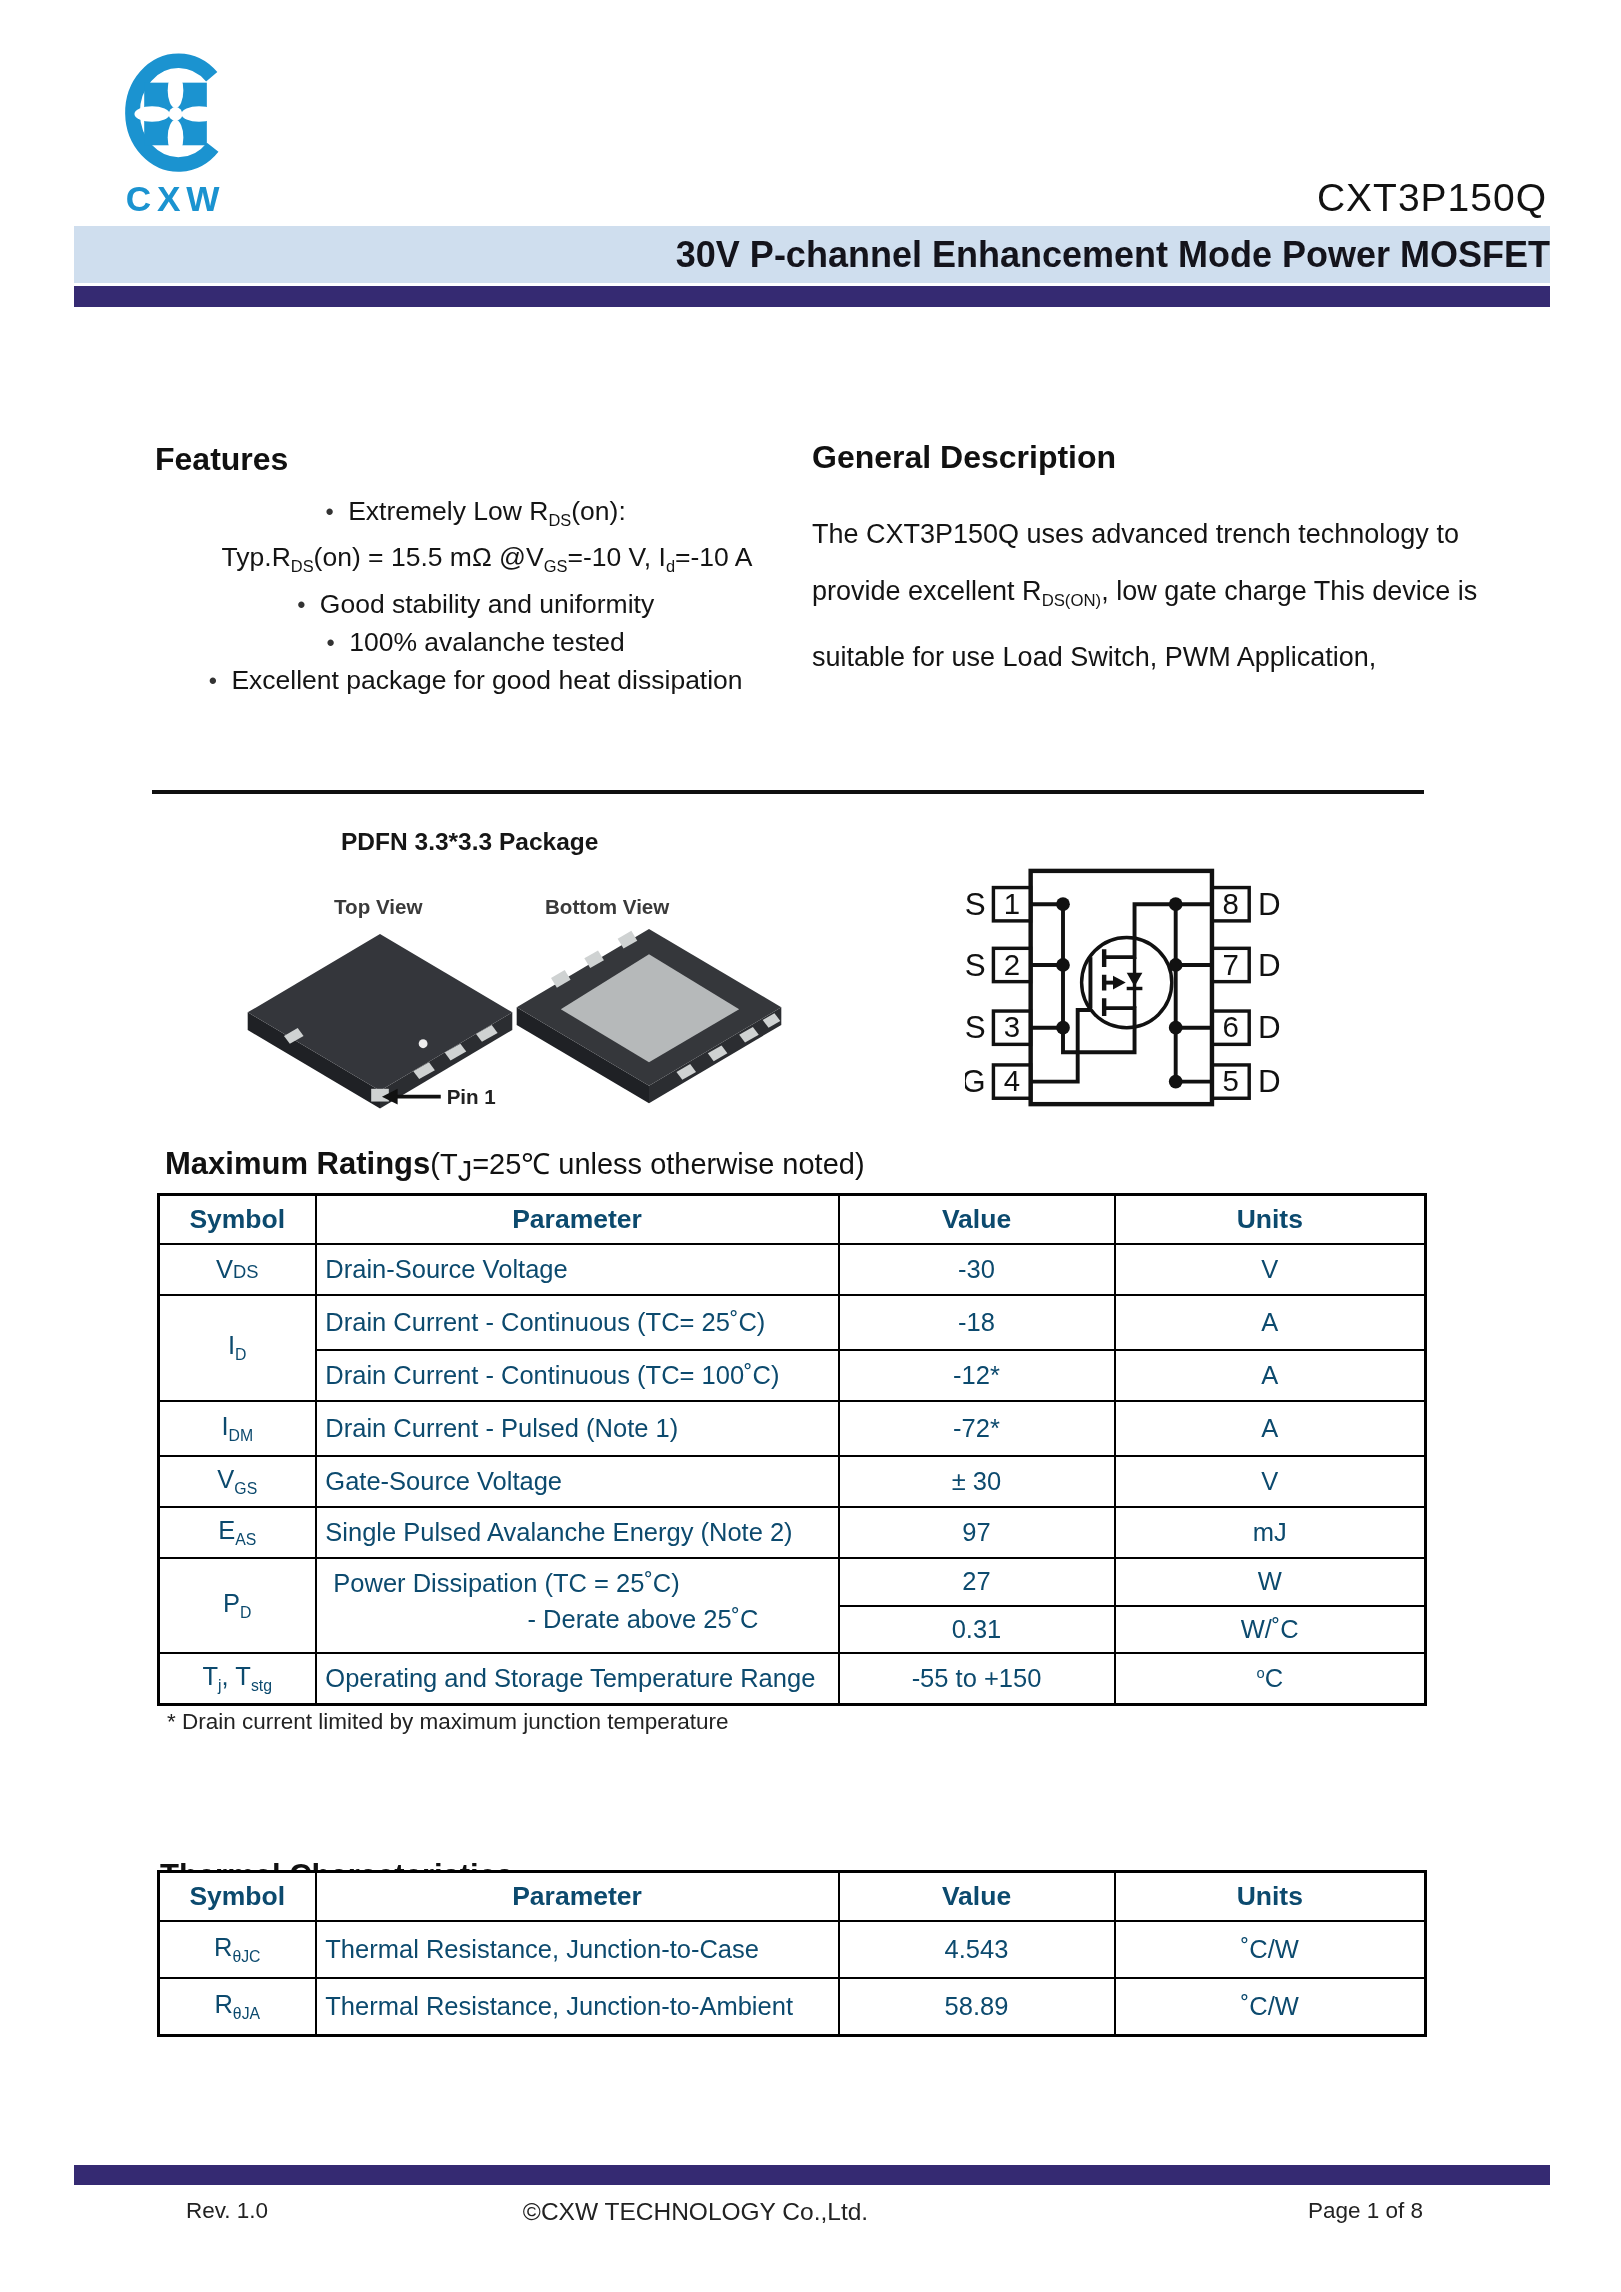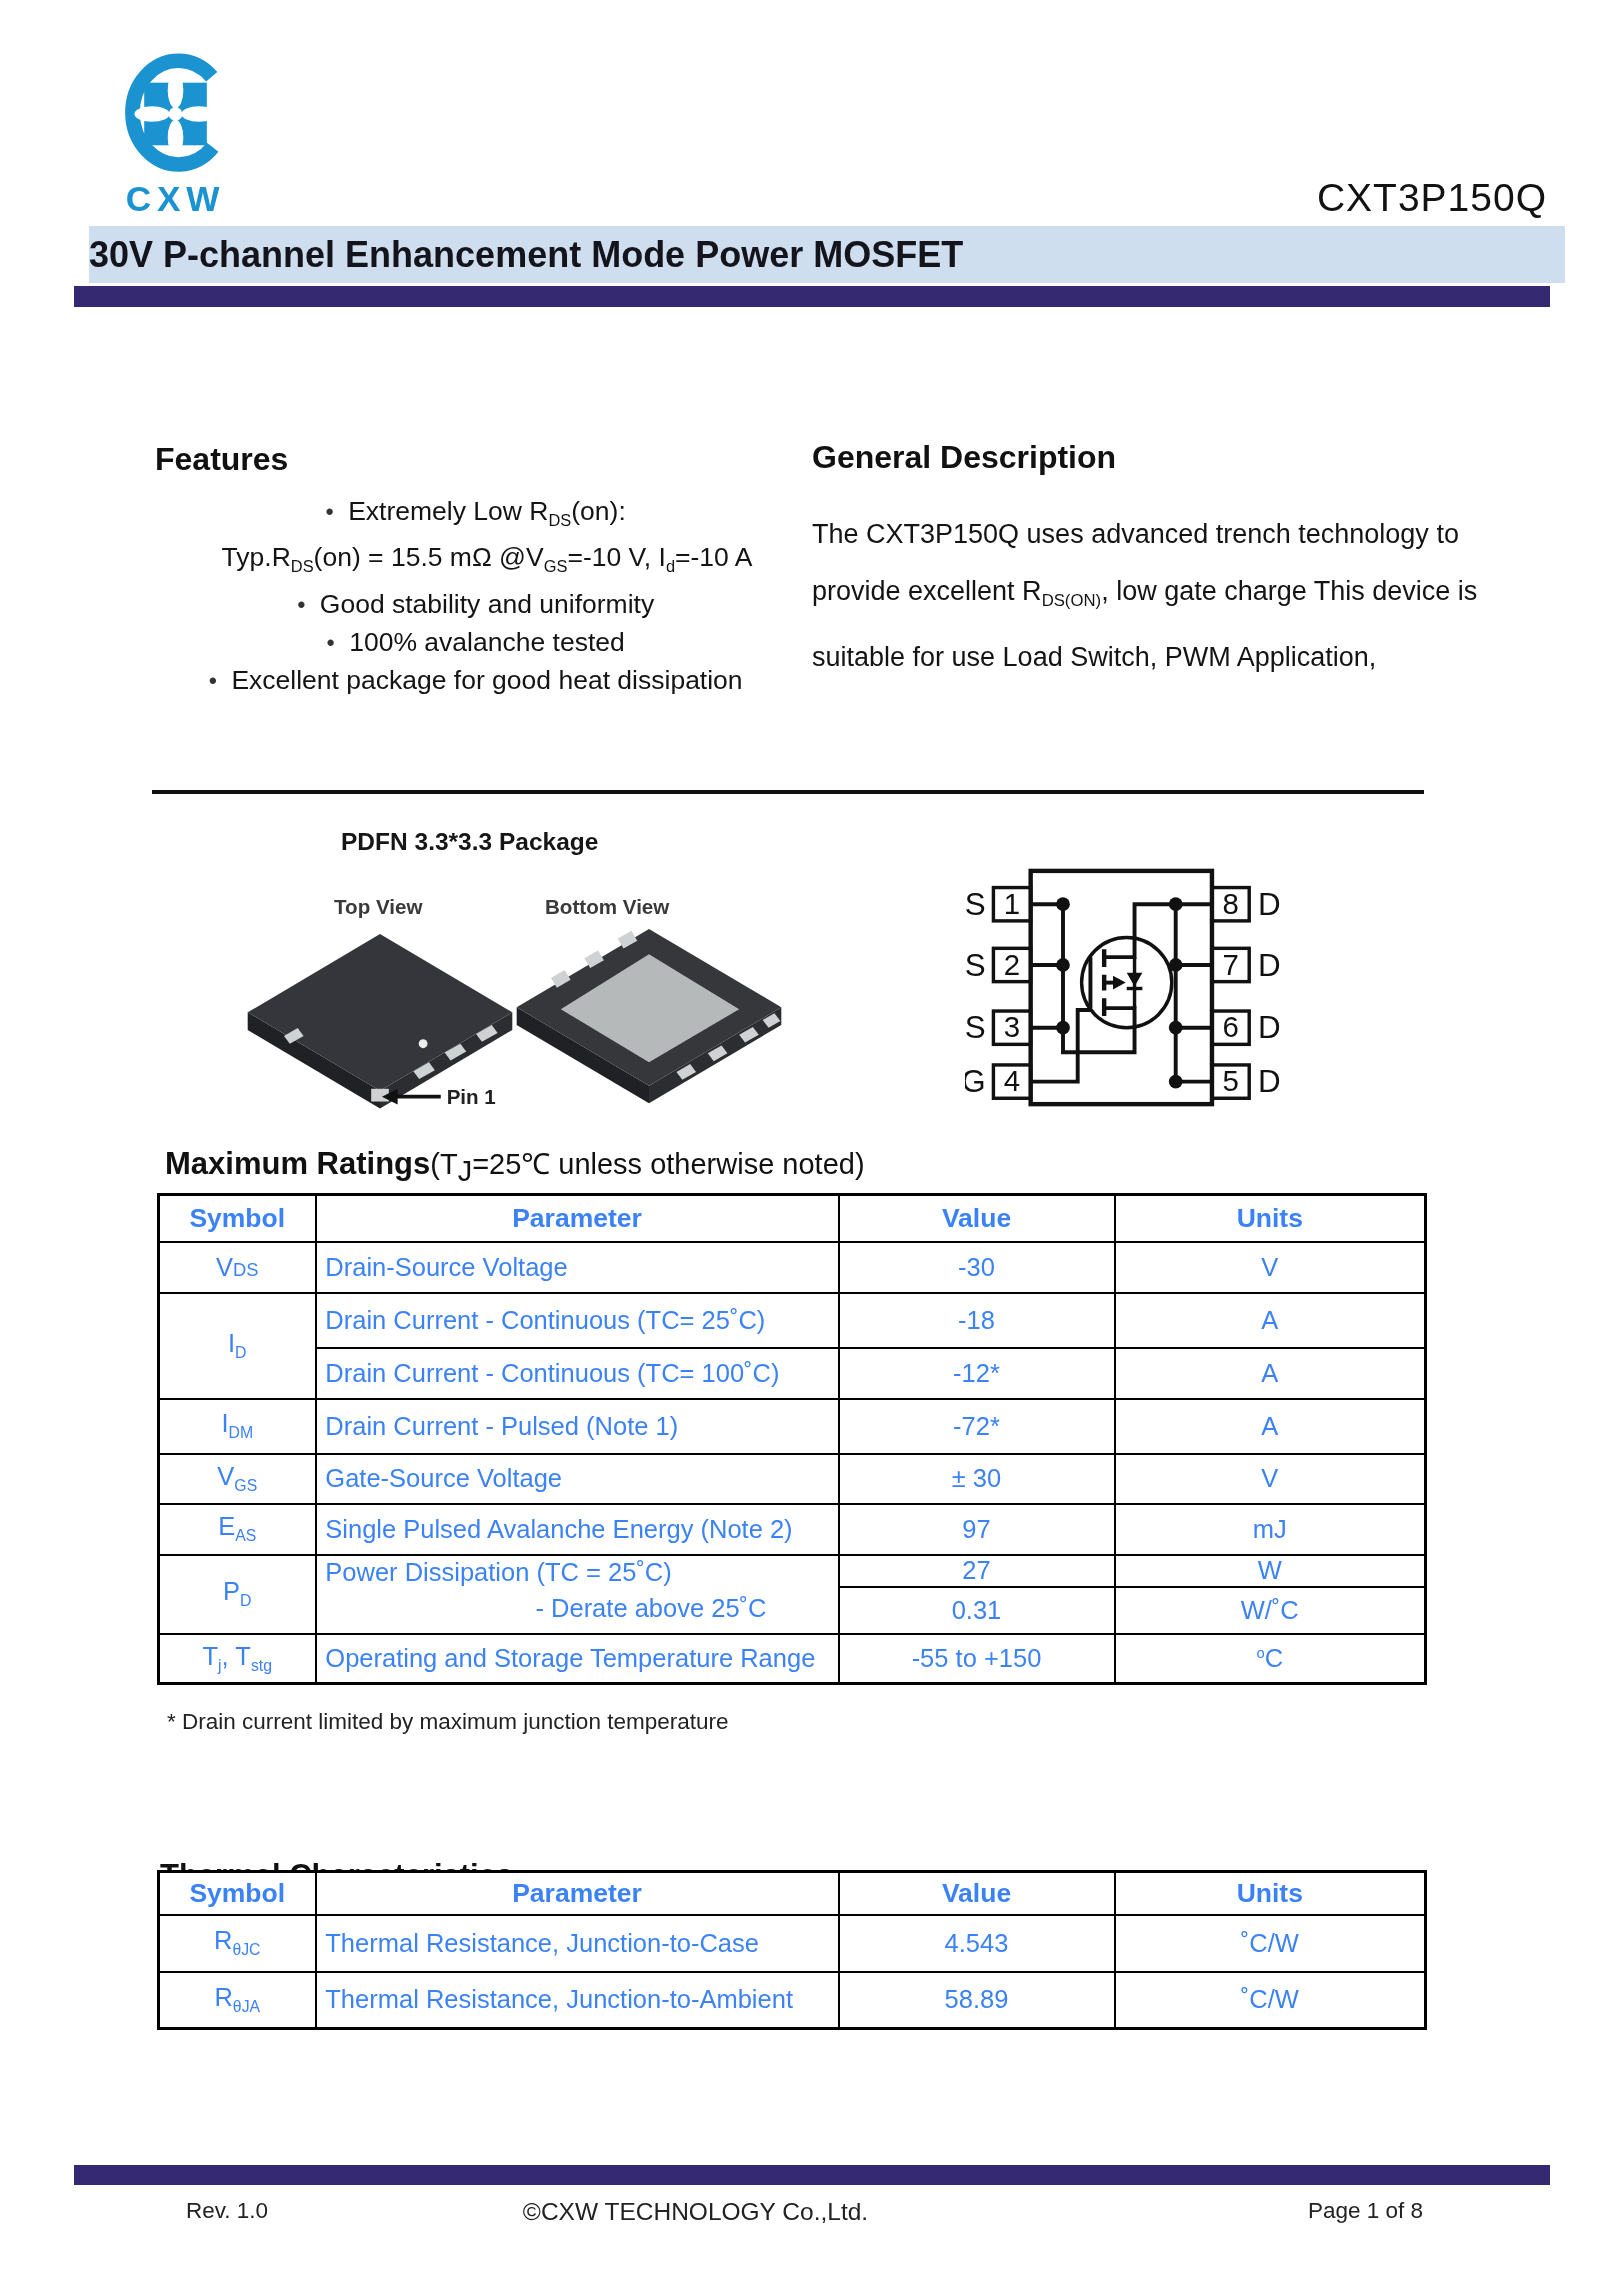--- a/index.html
+++ b/index.html
@@ -3,21 +3,21 @@
 <meta charset="utf-8">
 <style>
   html,body{margin:0;padding:0;background:#e8e8e8;}
   .page{position:relative;width:1621px;height:2293px;background:#ffffff;
         font-family:"Liberation Sans",sans-serif;color:#1a1a1a;overflow:hidden;margin:0 auto;}
   .abs{position:absolute;}
 
   
   .part-number{left:1233px;top:176px;width:314px;text-align:right;font-size:39px;letter-spacing:1px;color:#121212;}
   .banner{left:74px;top:226px;width:1476px;height:57px;background:#cfdeee;
-          display:flex;align-items:center;justify-content:flex-start;margin-left:15px;}
+          display:flex;align-items:center;justify-content:flex-end;}
   .banner-title{font-size:36px;font-weight:bold;color:#14141c;letter-spacing:0px;}
   .accent-bar{left:74px;top:286px;width:1476px;height:20.6px;background:#352a72;}
 
   
   .h-big{font-size:32px;font-weight:bold;color:#111;}
   .features-hd{left:155px;top:441px;}
   .gd-hd{left:812px;top:439px;}
 
   .features-list{left:155px;top:493px;width:627px;font-size:26.5px;line-height:37px;color:#141414;}
   .f-line{white-space:nowrap;text-align:center;}
@@ -36,22 +36,22 @@
   .tv-label{left:334px;top:895px;}
   .bv-label{left:545px;top:895px;}
 
   
   .tbl-hd{font-size:31px;font-weight:bold;color:#111;}
   .mr-hd{left:165px;top:1143px;white-space:nowrap;}
   .mr-hd .paren{font-weight:normal;font-size:29px;}
   .th-hd{left:160px;top:1829px;margin-top:29px;}
   table.dt{border-collapse:collapse;table-layout:fixed;background:#fff;}
   table.dt{border:3.9px solid #000;}
-  table.dt th,table.dt td{border:2px solid #000;font-size:25.5px;color:#3b82f6;
-      text-align:center;vertical-align:middle;padding:0;overflow:hidden;}
+  table.dt th,table.dt td{border:2px solid #000;font-size:25.5px;color:#0c4a6e;
+      text-align:center;vertical-align:middle;padding:8px;overflow:hidden;}
   table.dt th{font-size:26.5px;font-weight:bold;}
   table.dt td.param{text-align:left;padding-left:8.8px;}
   table.dt tr.grp>th,table.dt tr.grp>td{border-top:2.9px solid #000;}
   .sym{font-size:27.4px;}
   .sym .sc{font-size:0.72em;}
   .pd-cell{vertical-align:top;}
   .pd-l1{height:31px;line-height:32px;text-align:left;padding-left:8.8px;}
   .pd-l2{height:46px;line-height:43px;text-align:right;padding-right:71px;}
   .footnote{left:167px;top:1709px;font-size:22.5px;color:#222;}
 

